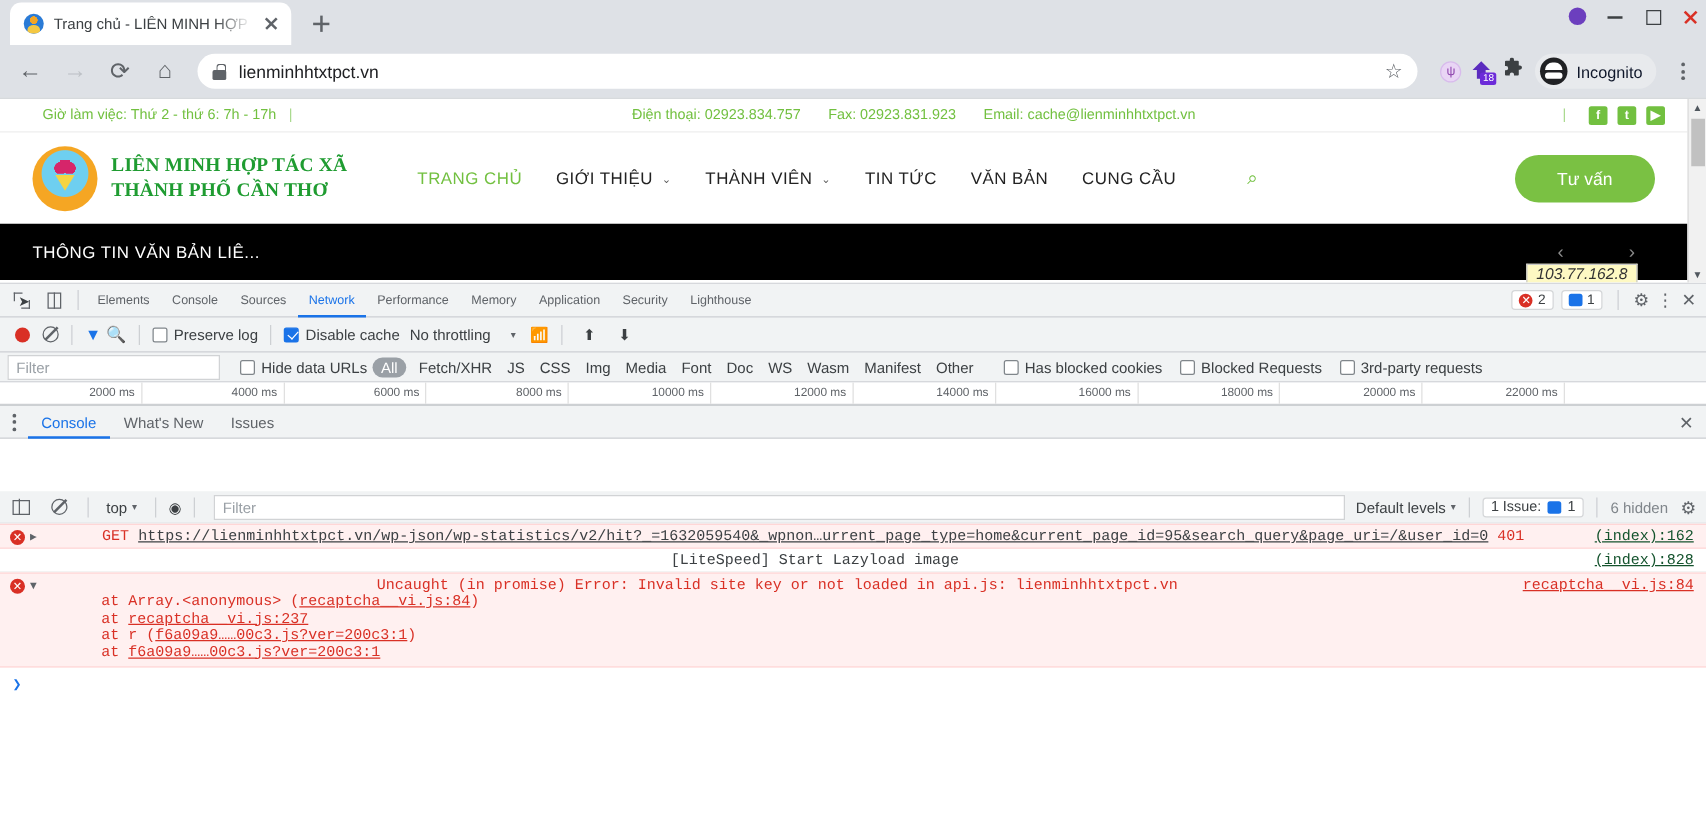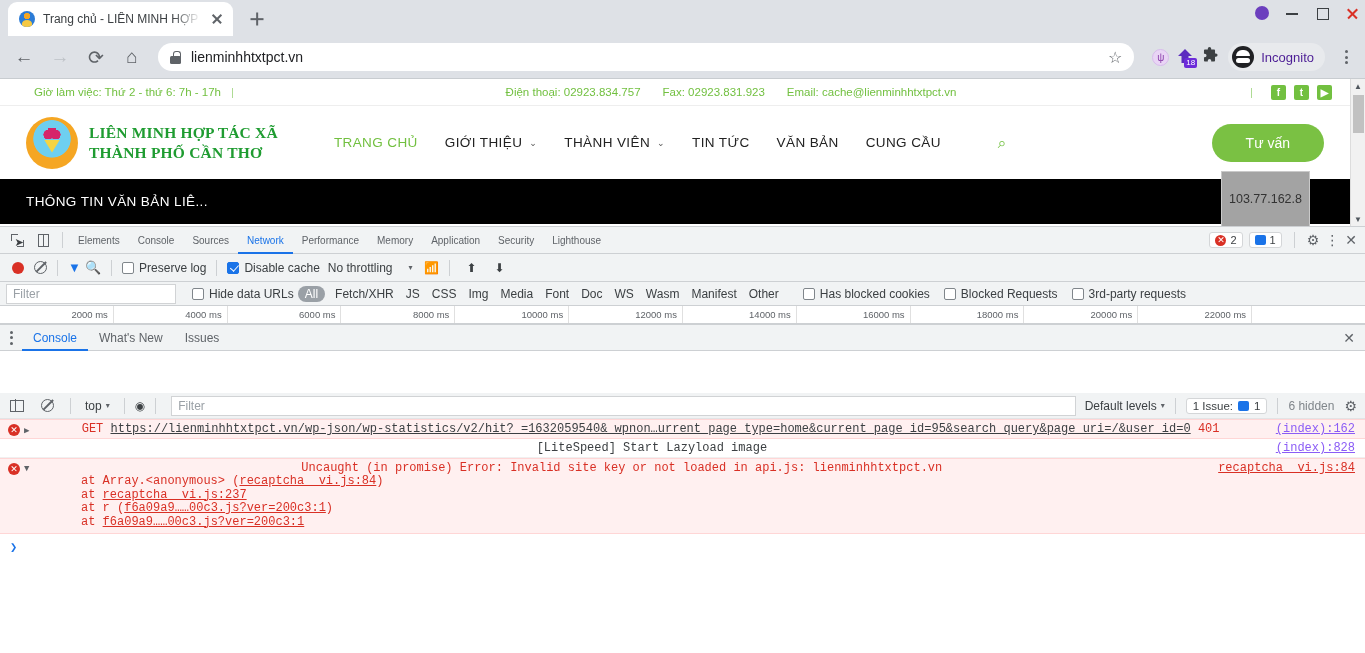--- a/index.html
+++ b/index.html
@@ -88,21 +88,21 @@
     width: 22px; height: 22px; border-radius: 50%; background: #202124; position: relative;
   }
   .incog-avatar::before {
     content: ""; position: absolute; left: 4px; top: 4px; width: 14px; height: 6px;
     background: #fff; border-radius: 7px 7px 0 0;
   }
   .incog-avatar::after {
     content: ""; position: absolute; left: 4px; top: 12px; width: 14px; height: 5px;
     background: #fff; border-radius: 3px;
   }
-  .incognito-label { font-size: 13px; color: #4c1d95; }
+  .incognito-label { font-size: 13px; color: #0f172a; }
   .kebab { width: 22px; height: 22px; display: flex; flex-direction: column; align-items: center; justify-content: center; gap: 2.5px; margin-left: 4px; }
   .kebab i { width: 3px; height: 3px; border-radius: 50%; background: #5f6368; display: block; }
 
   
   .page-view { position: relative; width: 1365px; height: 148px; overflow: hidden; background: #fff; border-top: 1px solid #c8ccd0; }
   .page-inner { width: 1350px; }
   .topbar {
     height: 26px; background: #fff; display: flex; align-items: center;
     font-size: 11.5px; color: #72c040; padding: 0 18px; gap: 0;
   }
@@ -156,22 +156,22 @@
   }
   .ticker-text { color: #fff; font-size: 13.5px; margin-left: 26px; letter-spacing: .4px; }
   .ticker-arrows { margin-left: auto; display: flex; gap: 52px; padding-right: 42px; color: #8a8a8a; font-size: 15px; }
   .page-scrollbar {
     position: absolute; right: 0; top: 0; width: 15px; height: 148px; background: #f1f1f1;
     border-left: 1px solid #dcdcdc;
   }
   .ps-arrow { height: 15px; display: flex; align-items: center; justify-content: center; font-size: 8px; color: #50575e; }
   .ps-thumb { position: absolute; top: 16px; left: 2px; width: 11px; height: 38px; background: #c1c1c1; border-radius: 0; }
   .ip-tooltip {
-    position: absolute; right: 55px; bottom: 0; background: #a3a3a3; border: 1px solid #c9c9c9;
-    border-bottom: none; font-size: 12.5px; color: #333; padding: 20px 7px;
+    position: absolute; right: 55px; bottom: 0; background: #fef9c3; border: 1px solid #c9c9c9;
+    border-bottom: none; font-size: 12.5px; color: #333; padding: 0 7px; font-style: italic;
   }
 
   
   .devtools { width: 1365px; background: #f1f3f4; border-top: 1px solid #cdd0d3; }
   .dt-tabbar { height: 27px; display: flex; align-items: center; border-bottom: 1px solid #cdd0d3; padding-left: 4px; }
   .dt-icon-btn { width: 26px; height: 26px; display: flex; align-items: center; justify-content: center; color: #5f6368; }
   .inspect-icon { width: 13px; height: 13px; position: relative; }
   .inspect-icon::before {
     content: ""; position: absolute; left: 0; top: 0; width: 6px; height: 6px;
     border-left: 1.5px solid #5f6368; border-top: 1.5px solid #5f6368;
@@ -262,21 +262,21 @@
     width: 12px; height: 12px; border-radius: 50%; background: #d93025; color: #fff;
     font-size: 9px; text-align: center; line-height: 12px; margin: 2px 4px 0 8px; flex: 0 0 auto;
     font-family: "Liberation Sans", sans-serif;
   }
   .disclosure { color: #5f6368; font-size: 9px; margin: 3px 4px 0 0; flex: 0 0 auto; }
   .log-text { flex: 1 1 auto; color: #3c4043; white-space: nowrap; overflow: hidden; padding-right: 8px; text-align: center; }
   .log-text.errtext { color: #d93025; }
   .lnk { color: #3c4043; text-decoration: underline; }
   .lnk.errlnk { color: #d93025; text-decoration: underline; }
   .status401 { color: #d93025; }
-  .src-link { color: #8b5cf6; text-decoration: underline; font-size: 12px; padding-right: 10px; flex: 0 0 auto; }
+  .src-link { color: #14532d; text-decoration: underline; font-size: 12px; padding-right: 10px; flex: 0 0 auto; }
   .src-link.err { color: #d93025; }
   .stack-line { padding-left: 81px; color: #d93025; line-height: 13.5px; }
   .prompt-row { padding: 6px 0 0 10px; }
   .prompt-arrow { color: #1a73e8; font-size: 12px; font-family: "Liberation Mono", monospace; }
 </style>
 </head>
 <body>
 
 <div class="browser-chrome">
 

